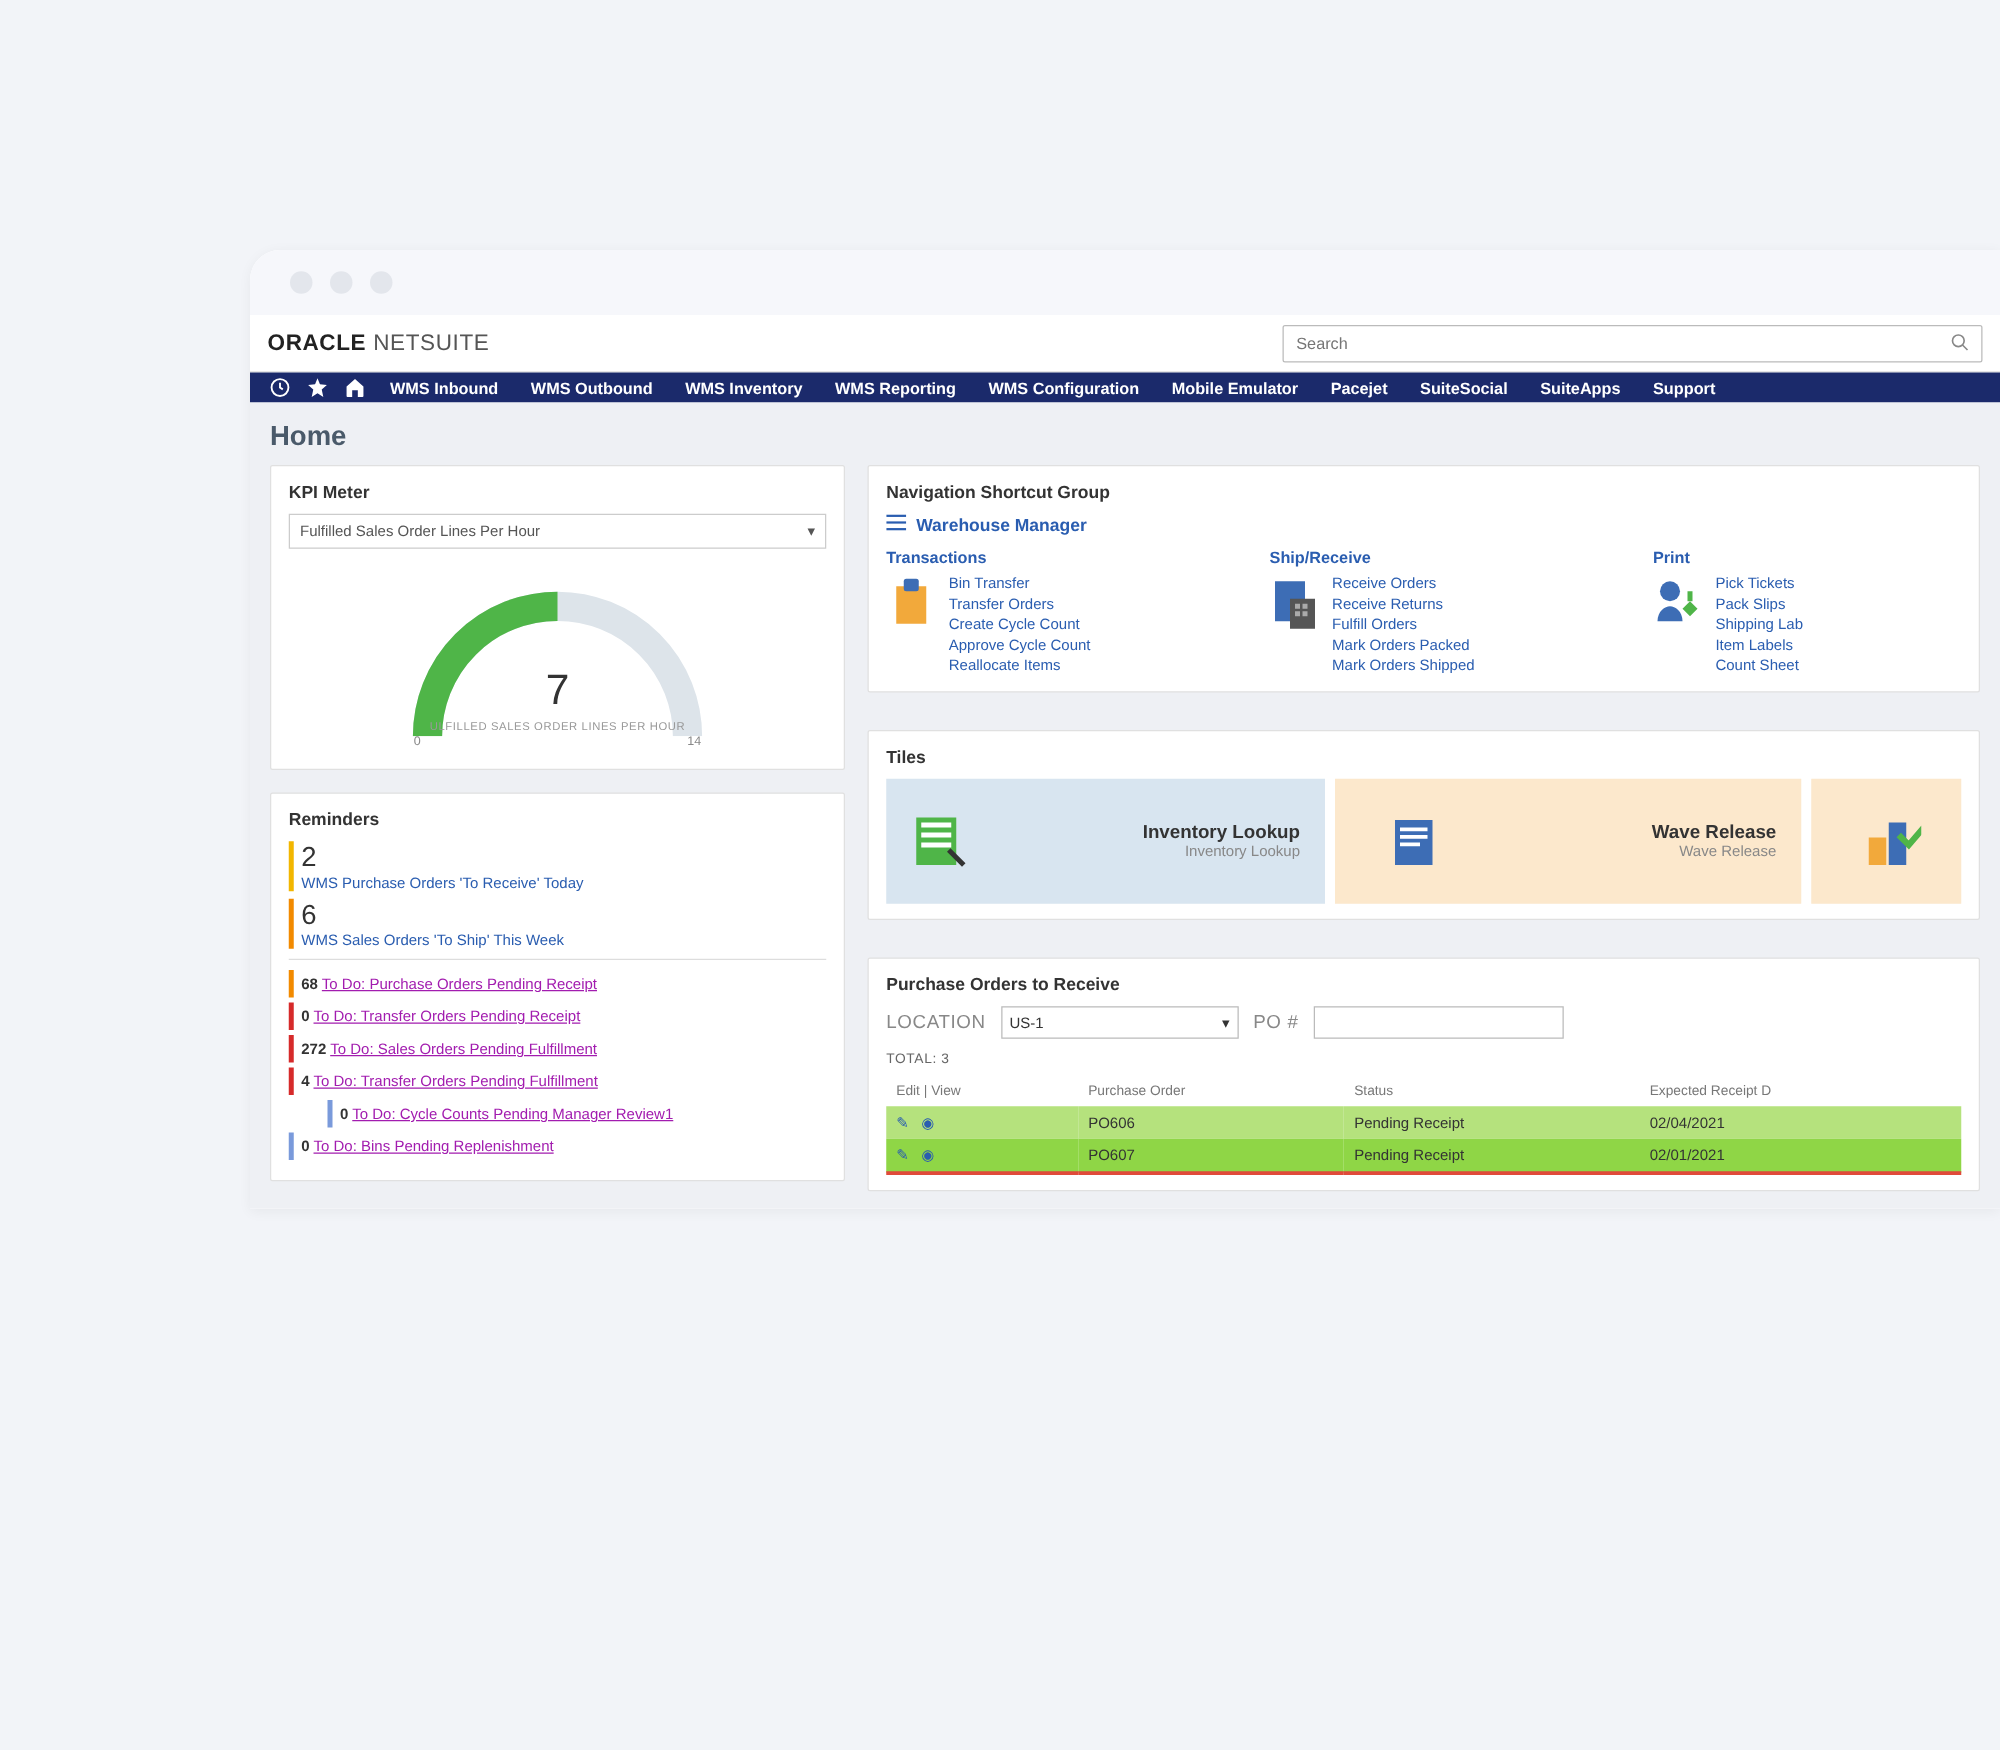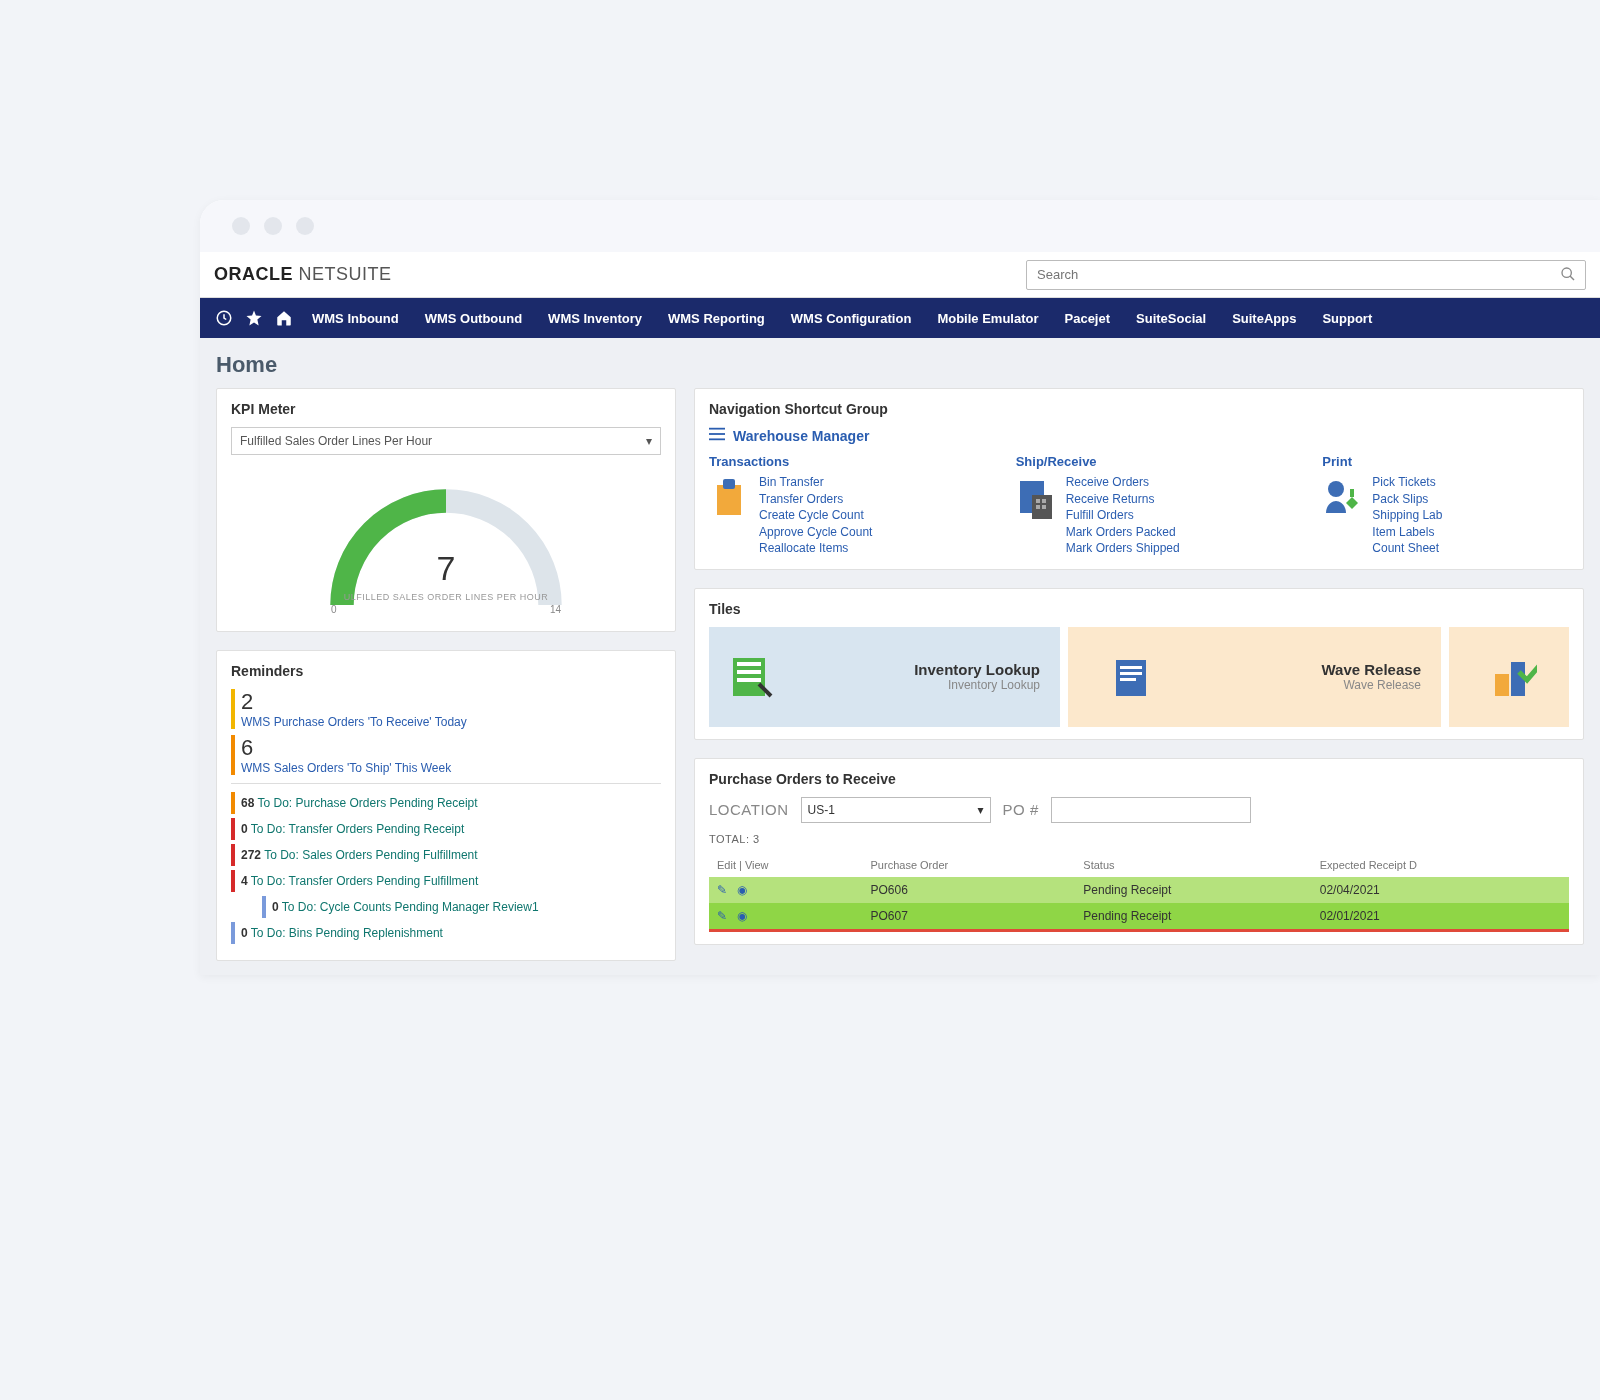--- a/index.html
+++ b/index.html
@@ -43,49 +43,49 @@
   .logo { font-family: Arial; letter-spacing: 0.5px; font-size: 18px; color: #333; }
   .logo .bold { font-weight: 700; color: #222; }
   .logo .light { font-weight: 300; color: #555; }
   .search-wrap { margin-left: auto; flex: 0 0 560px; position: relative; }
   .search-input {
     width: 100%; height: 30px; border: 1px solid #bbb; border-radius: 2px;
     padding: 0 10px; font-size: 13px; color: #666;
   }
   .search-icon-pos { position: absolute; right: 10px; top: 6px; color: #888; }
   .nav-bar {
-    height: 40px; background: #1b2a6b; display: flex; align-items: center;
+    height: 24px; background: #1b2a6b; display: flex; align-items: center;
     padding: 0 10px; gap: 2px; color: #fff; font-size: 14px;
   }
   .nav-icon { width: 28px; height: 28px; display: flex; align-items: center; justify-content: center; }
   .nav-item { padding: 0 12px; white-space: nowrap; cursor: pointer; font-weight: 600; font-size: 13px; }
   .page-body { background: #eef0f4; padding: 14px 16px; }
   .page-title { font-size: 22px; font-weight: 600; color: #4a5a6a; margin-bottom: 10px; }
   .columns { display: flex; gap: 18px; }
   .col-left { flex: 0 0 460px; display: flex; flex-direction: column; gap: 18px; }
-  .col-right { flex: 1; display: flex; flex-direction: column; gap: 18px; }
+  .col-right { flex: 1; display: flex; flex-direction: column; gap: 30px; }
   .portlet { background: #fff; border: 1px solid #e0e0e0; border-radius: 2px; padding: 12px 14px; }
   .portlet-title { font-size: 14px; font-weight: 700; color: #333; margin-bottom: 10px; }
   .dropdown {
     width: 100%; height: 28px; border: 1px solid #ccc; background: #fff;
     font-size: 12px; padding: 0 8px; color: #555; display: flex; align-items: center;
     justify-content: space-between;
     gap: 48px;
   }
   .gauge-wrap { display: flex; flex-direction: column; align-items: center; padding: 20px 0 4px; }
   .gauge-svg { width: 260px; height: 130px; }
   .gauge-value { font-size: 34px; color: #333; margin-top: -56px; }
   .gauge-label { font-size: 9px; color: #999; letter-spacing: 0.5px; margin-top: 4px; }
   .gauge-scale { display: flex; justify-content: space-between; width: 230px; font-size: 10px; color: #888; margin-top: 2px; }
   .reminder-big { display: flex; border-left: 4px solid; padding-left: 6px; margin: 6px 0 2px; flex-direction: column; }
   .reminder-big .num { font-size: 22px; font-weight: 400; color: #333; }
   .reminder-big .lbl { font-size: 12px; color: #2a5db0; }
   .reminder-row { border-left: 4px solid; padding: 4px 6px; margin: 4px 0; font-size: 12px; }
   .reminder-row .cnt { color: #333; font-weight: 700; }
-  .reminder-row .txt { color: #0f766e; }
+  .reminder-row .txt { color: #a21caf; text-decoration: underline; }
   .divider { height: 1px; background: #ddd; margin: 8px 0; }
   .shortcut-header { display: flex; align-items: center; gap: 8px; color: #2a5db0; font-weight: 600; font-size: 14px; margin-bottom: 6px; }
   .shortcut-groups { display: flex; gap: 60px; margin-top: 10px; }
   .sg { flex: 1; }
   .sg-title { font-size: 13px; font-weight: 700; color: #2a5db0; margin-bottom: 6px; }
   .sg-body { display: flex; gap: 10px; }
   .sg-icon { width: 40px; height: 48px; flex-shrink: 0; }
   .sg-links { display: flex; flex-direction: column; gap: 1px; }
   .sg-links a { font-size: 12px; color: #2a5db0; text-decoration: none; line-height: 1.3; }
   .tiles-row { display: flex; gap: 8px; margin-top: 6px; }

